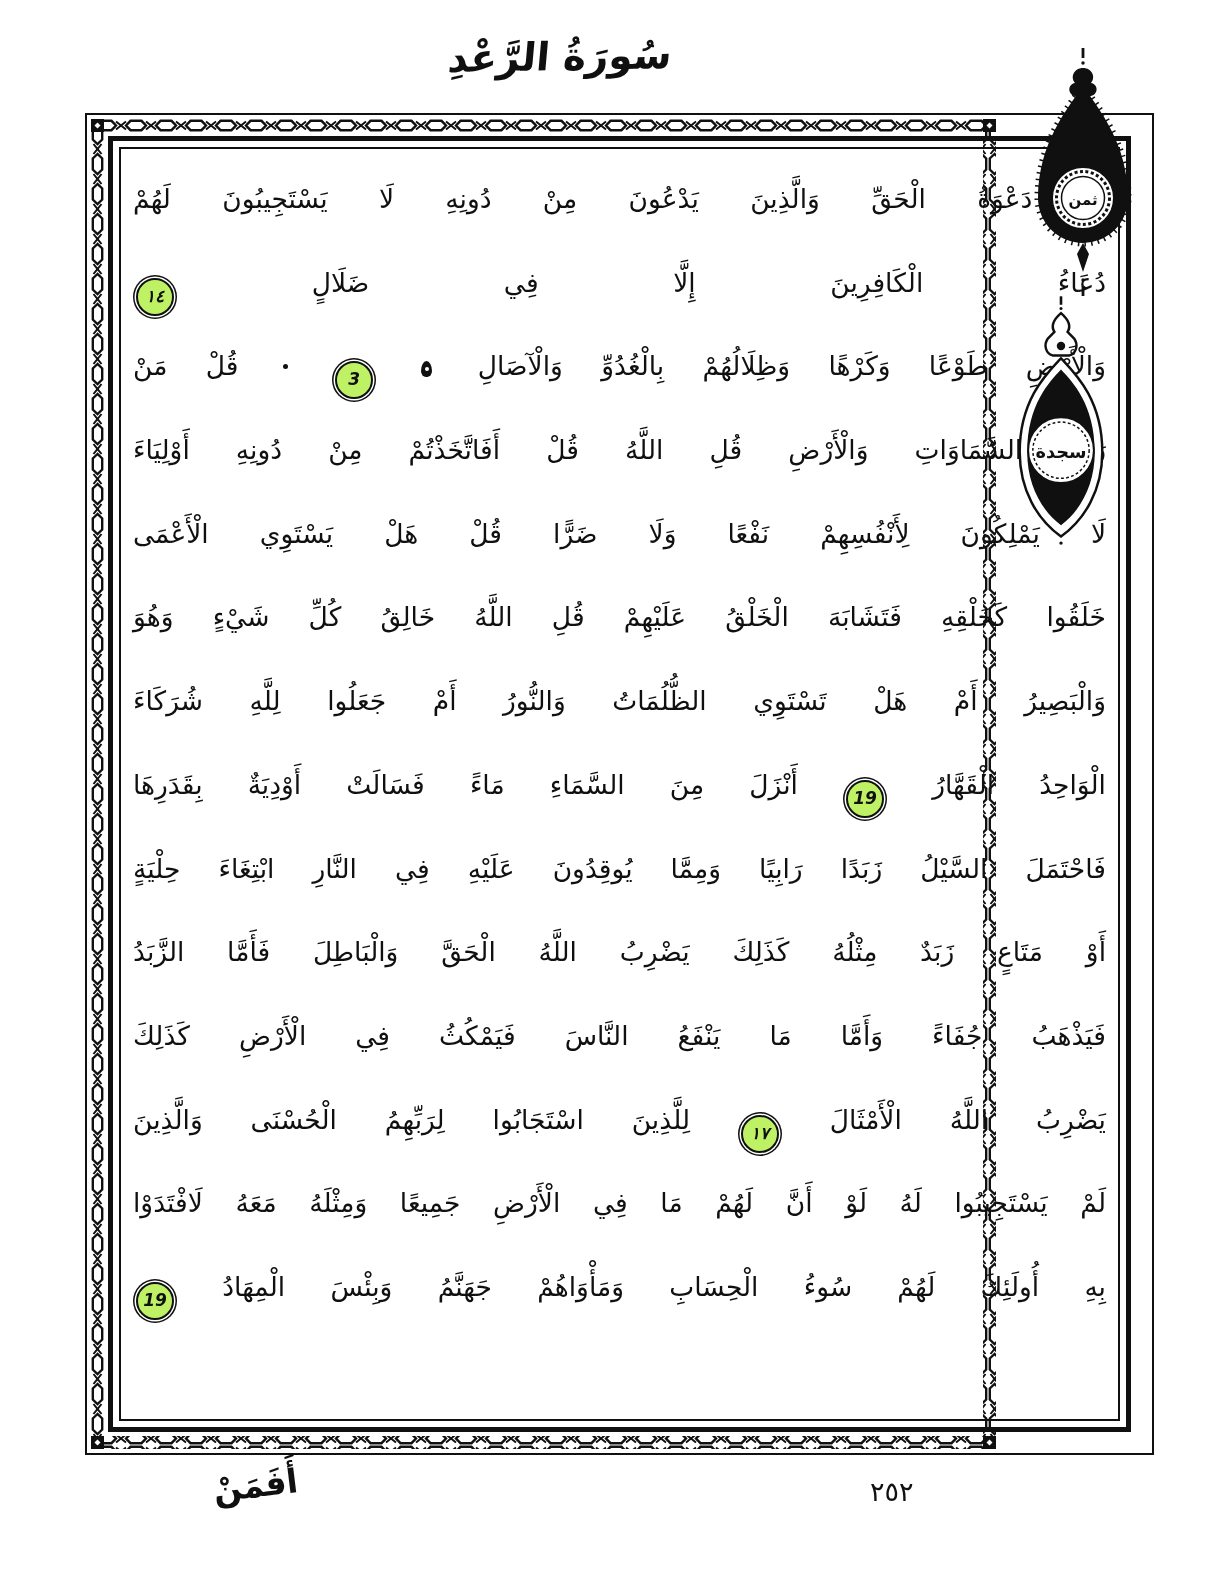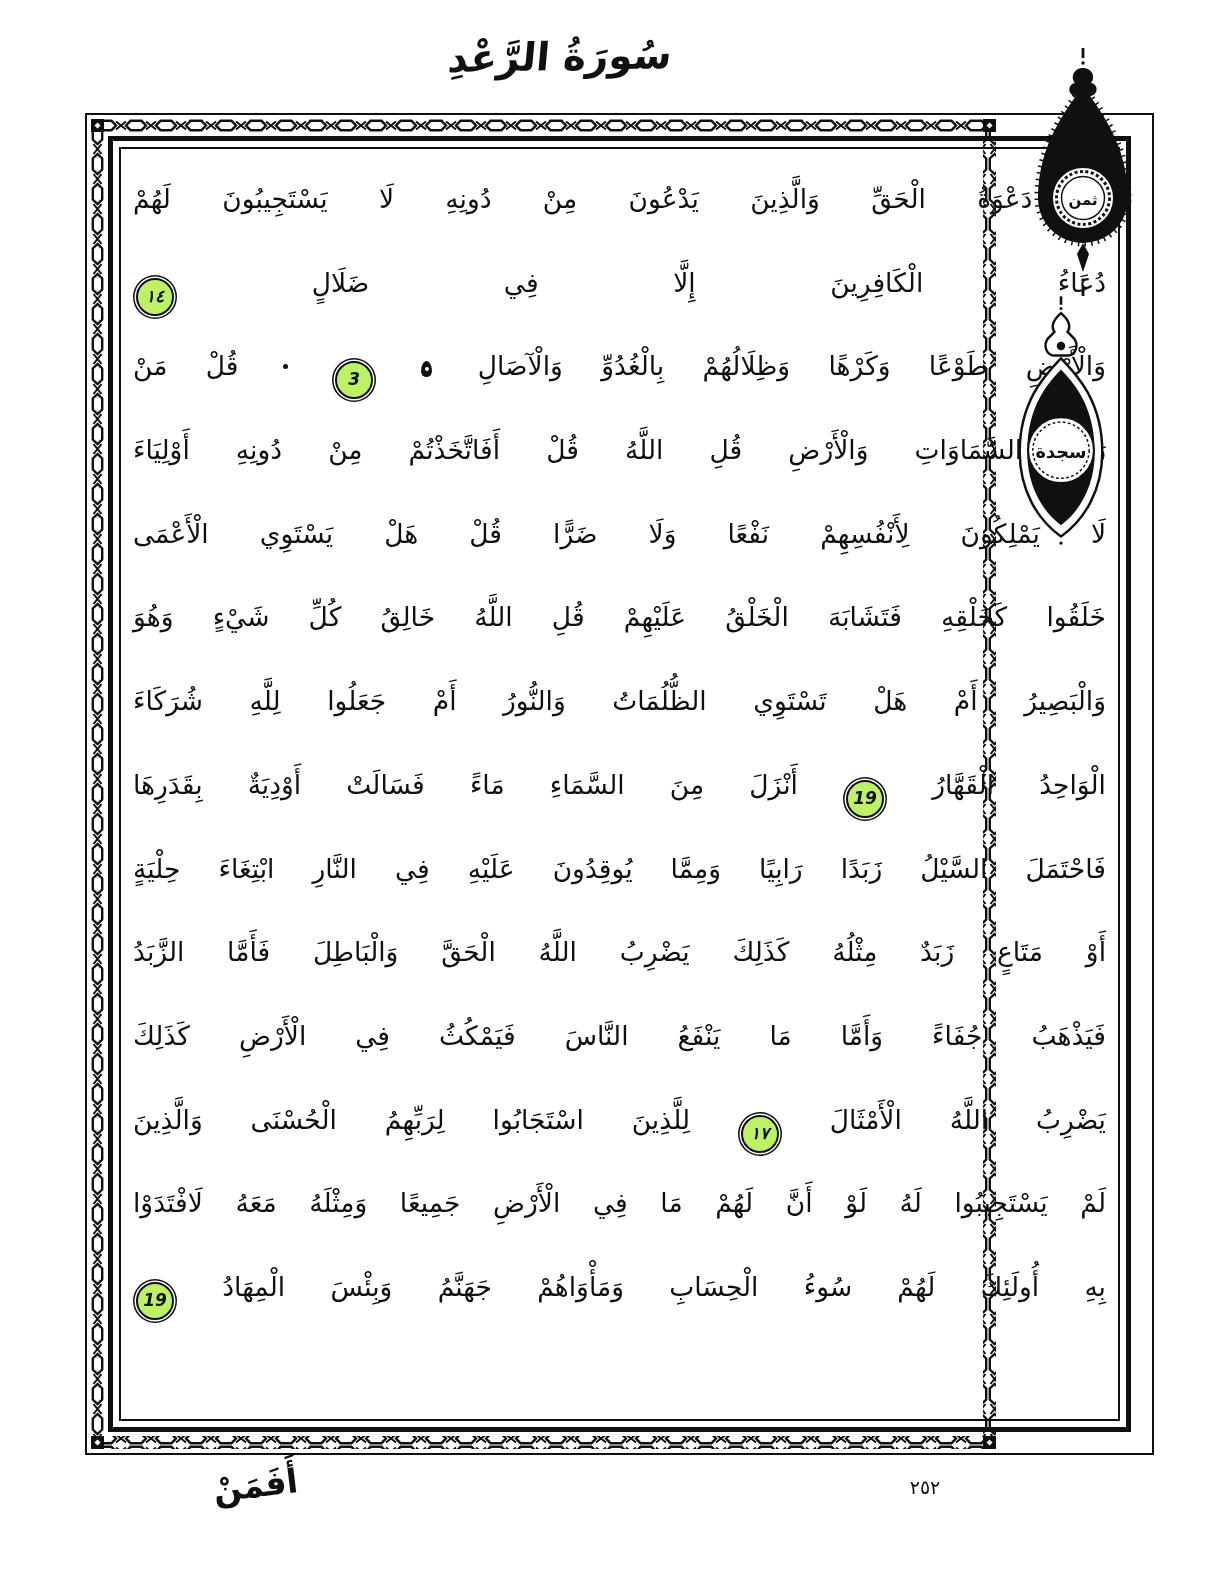--- a/index.html
+++ b/index.html
@@ -56,22 +56,22 @@
     background:#101010;vertical-align:6px;margin:0 6px;
   }
   
   svg.medal{position:absolute;overflow:visible;}
   
   .catchword{
     position:absolute;left:168px;top:1466px;width:175px;text-align:center;
     font-size:33px;font-weight:bold;direction:rtl;transform:rotate(-7deg);
   }
   .pagenum{
-    position:absolute;left:870px;top:1476px;width:110px;text-align:center;
-    font-size:19px;direction:rtl;
+    position:absolute;left:870px;top:1476px;width:110px;text-align:left;
+    font-size:27px;direction:rtl;
   }
 </style>
 </head>
 <body>
 
 <div class="page">
 
   <div class="surah-header">سُورَةُ الرَّعْدِ</div>
 
   <div class="frame">

